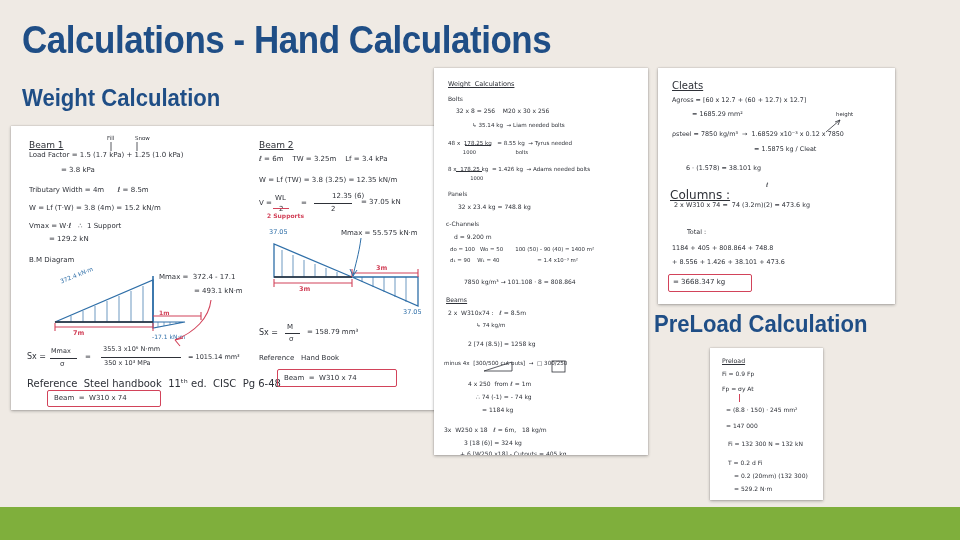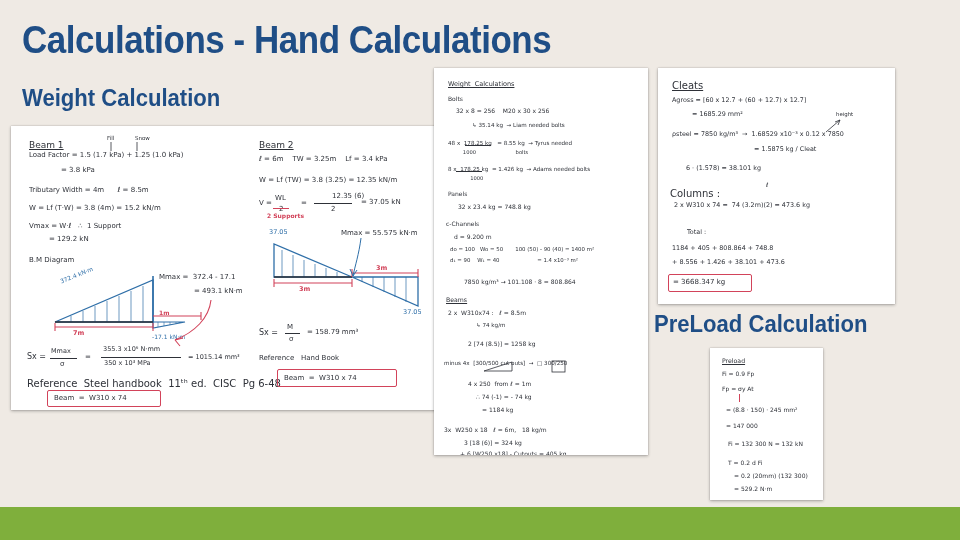--- a/index.html
+++ b/index.html
@@ -270,21 +270,21 @@
     <div class="hw" style="left:34px;top:42px;font-size:6.4px;">= 1685.29 mm²</div>
     <div class="hw" style="left:14px;top:62px;font-size:6.4px;">ρsteel = 7850 kg/m³  →  1.68529 x10⁻³ x 0.12 x 7850</div>
     <div class="hw" style="left:96px;top:77px;font-size:6.4px;">= 1.5875 kg / Cleat</div>
     <div class="hw" style="left:28px;top:96px;font-size:6.4px;">6 · (1.578) = 38.101 kg</div>
     <div class="hw" style="left:178px;top:43px;font-size:5.4px;">height</div>
     <svg class="diag" style="left:166px;top:50px;" width="24" height="16">
       <path d="M2,14 L16,2" fill="none" stroke="#2e3138" stroke-width="0.8"></path>
       <path d="M16,2 L11,4 M16,2 L14,7" fill="none" stroke="#2e3138" stroke-width="0.8"></path>
     </svg>
 
-    <div class="hw" style="left:12px;top:120px;font-size:10px;">Columns :</div>
+    <div class="hw" style="left:12px;top:120px;font-size:12px;text-decoration:underline;">Columns :</div>
     <div class="hw" style="left:108px;top:113px;font-size:6px;">ℓ</div>
     <div class="hw" style="left:16px;top:133px;font-size:6.4px;">2 x W310 x 74 =  74 (3.2m)(2) = 473.6 kg</div>
 
     <div class="hw" style="left:12px;top:160px;font-size:6.4px;margin-left:17px;">Total :</div>
     <div class="hw" style="left:14px;top:176px;font-size:6.4px;">1184 + 405 + 808.864 + 748.8</div>
     <div class="hw" style="left:14px;top:190px;font-size:6.4px;">+ 8.556 + 1.426 + 38.101 + 473.6</div>
     <div class="boxed" style="left:10px;top:206px;width:82px;height:16px;"></div>
     <div class="hw" style="left:15px;top:210px;font-size:7px;">= 3668.347 kg</div>
   </div>
 </div>

